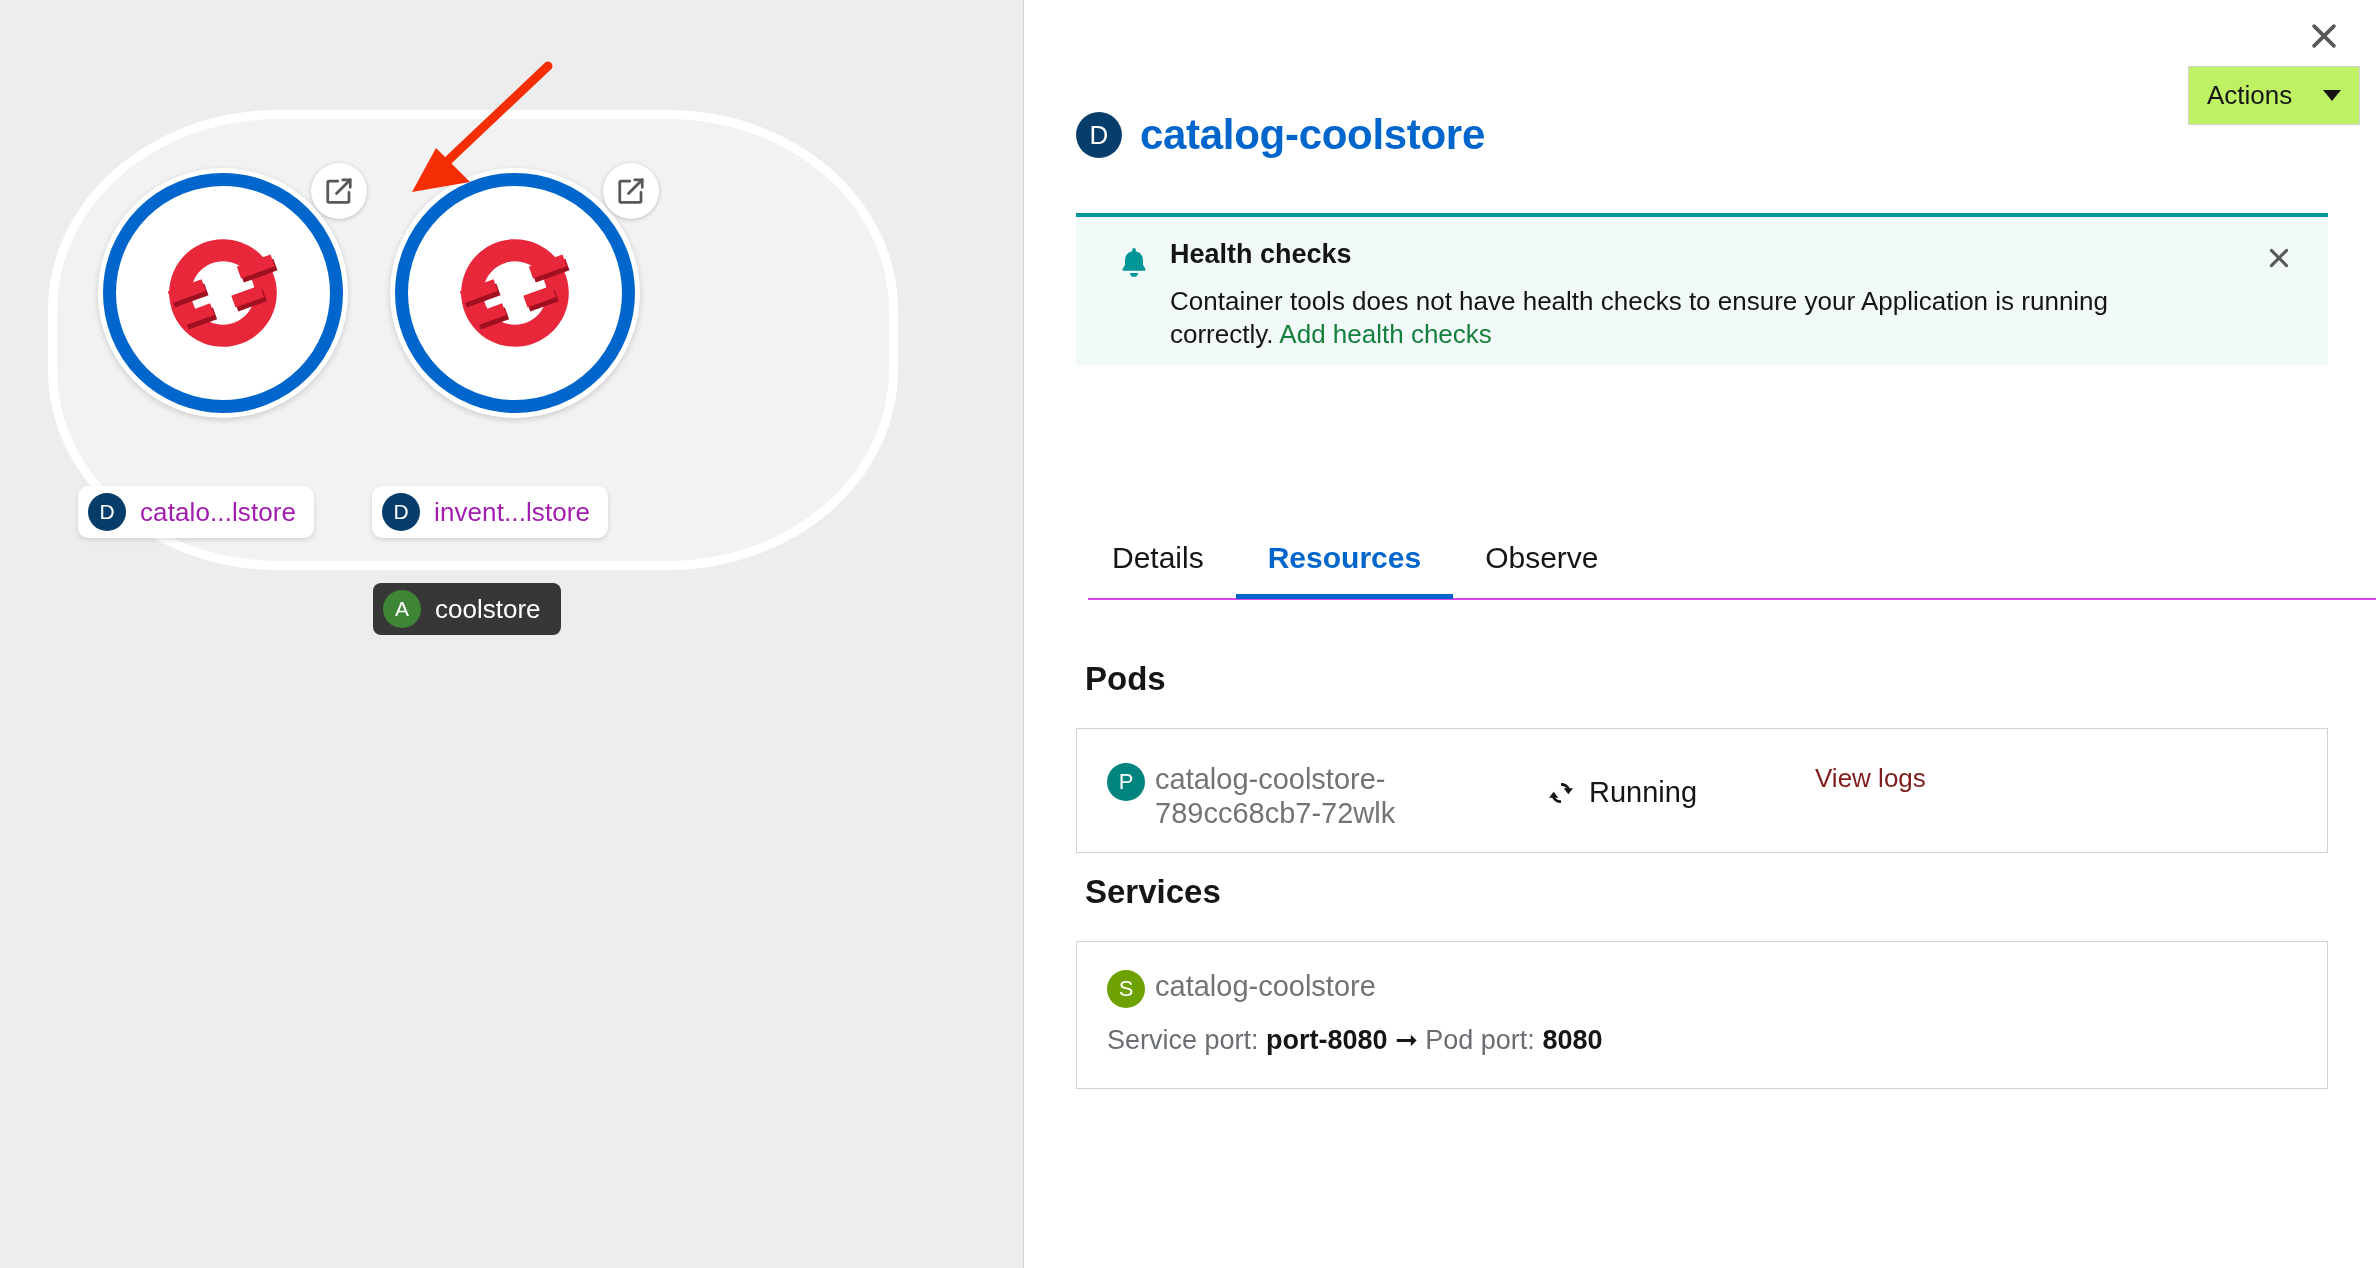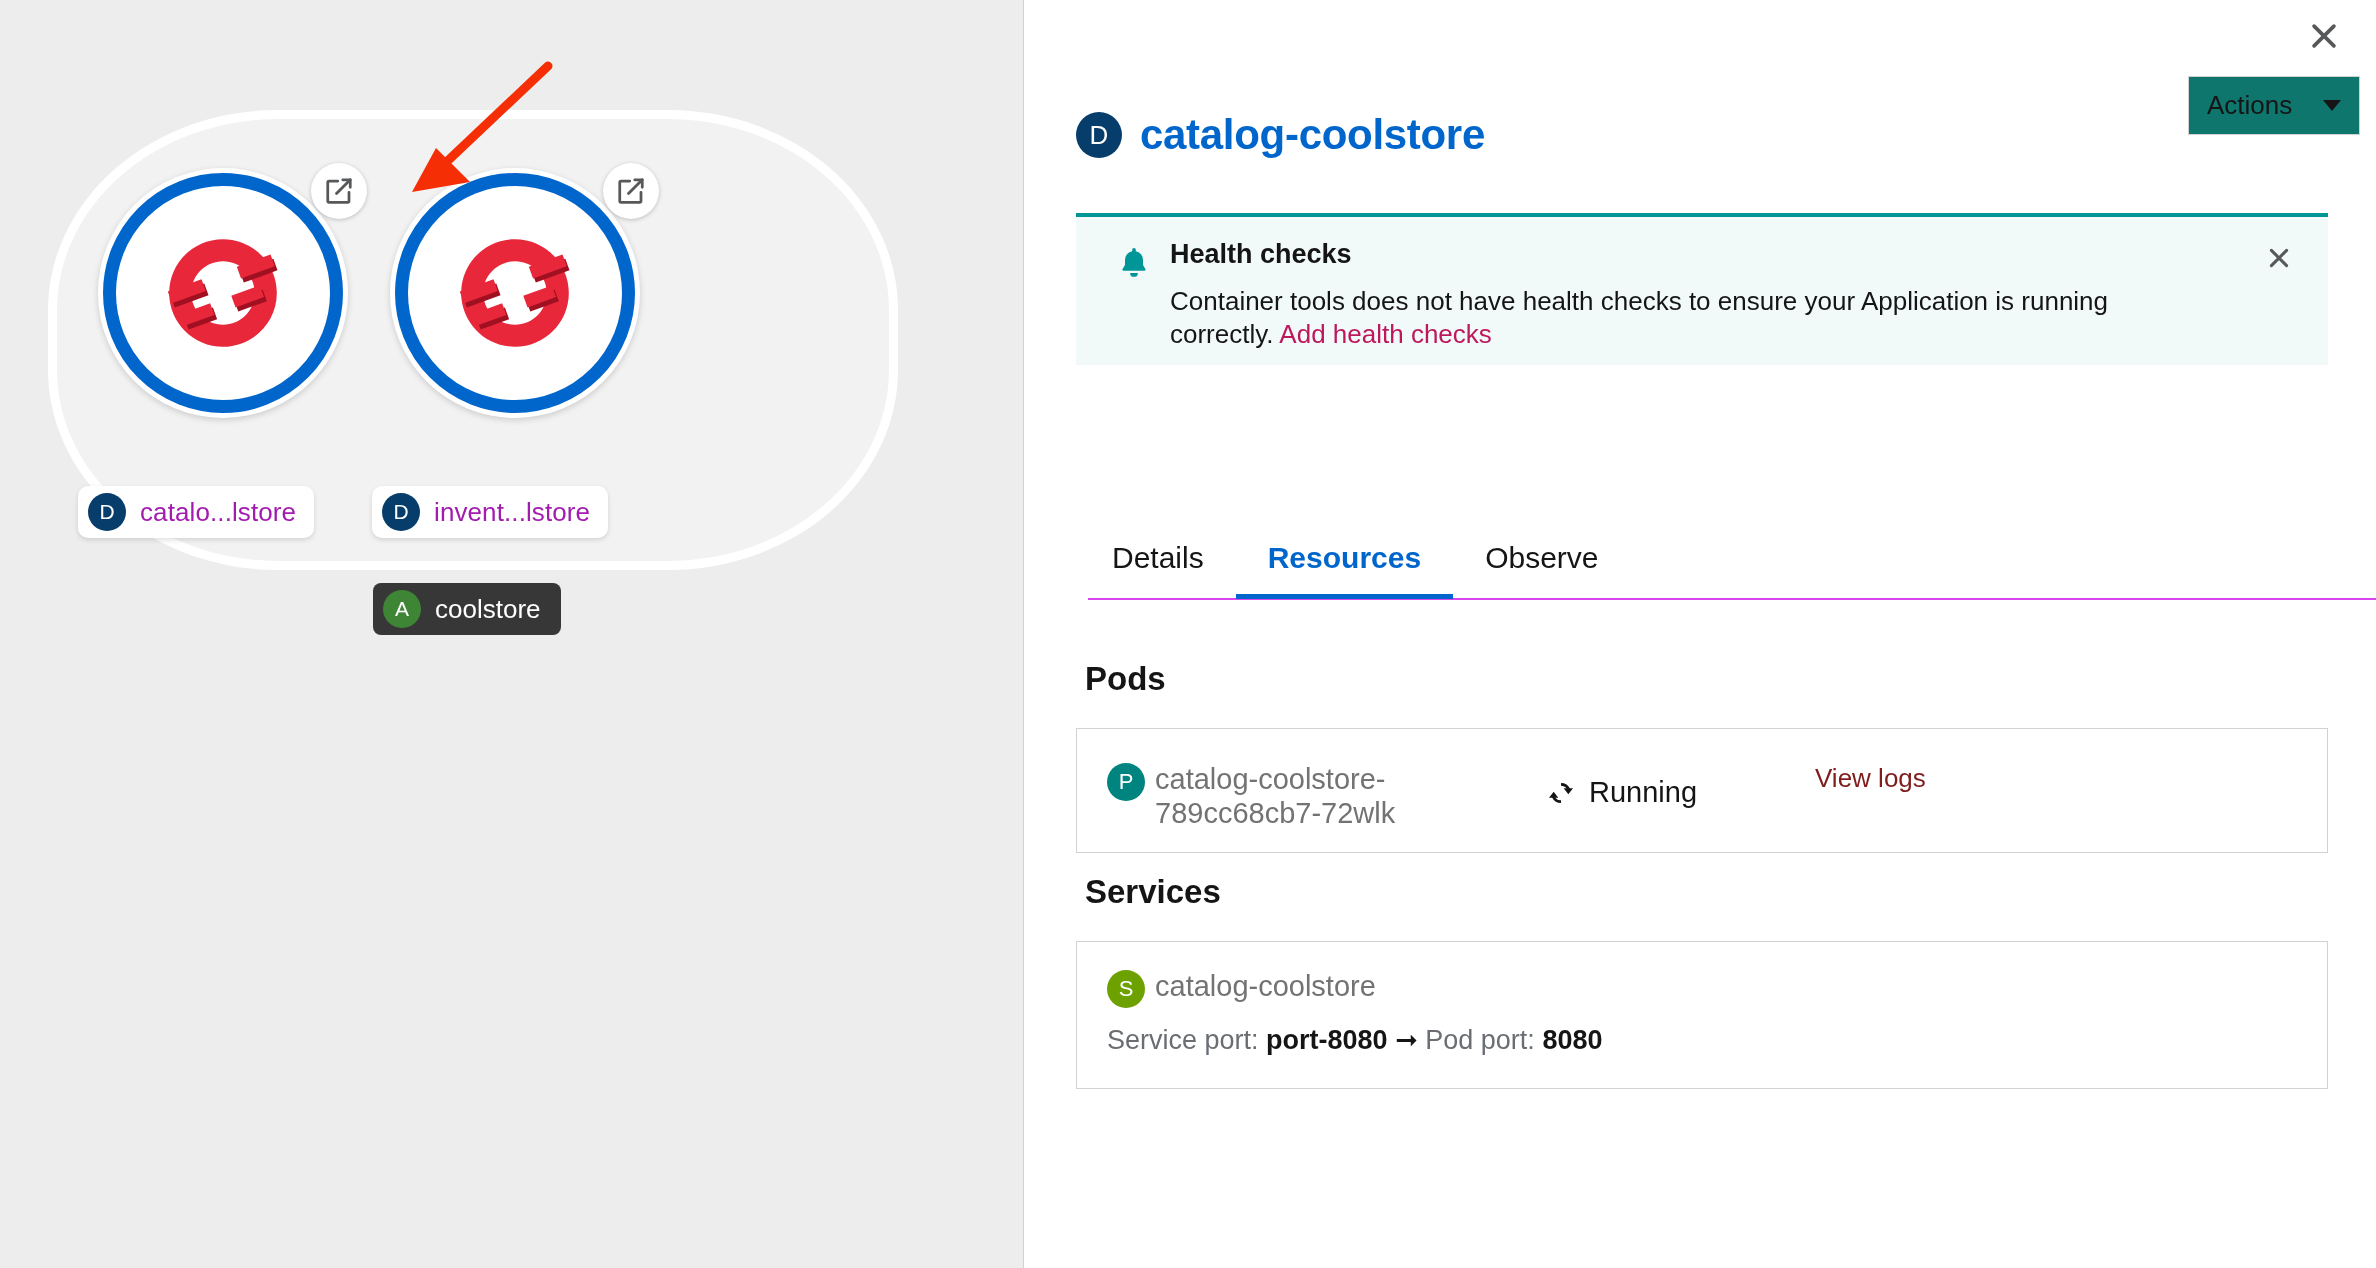--- a/index.html
+++ b/index.html
@@ -125,24 +125,24 @@
     background: #073d6b; color: #fff;
     display: inline-flex; align-items: center; justify-content: center;
     font-size: 26px; flex: none;
   }
   .head-title {
     margin-left: 18px;
     font-size: 42px; color: #06c; font-weight: 700;
     letter-spacing: -.3px; cursor: pointer;
   }
   .actions-btn {
-    position: absolute; right: 16px; top: 76px;
+    position: absolute; right: 16px; top: 66px;
     width: 172px; height: 59px;
     border: 1px solid #d2d2d2;
-    background: #0f766e;
+    background: #bef264;
     display: flex; align-items: center; justify-content: space-between;
     padding: 0 18px;
     cursor: pointer;
   }
   .actions-label { font-size: 26px; color: #151515; }
   .caret {
     width: 0; height: 0;
     border-left: 9px solid transparent;
     border-right: 9px solid transparent;
     border-top: 11px solid #151515;
@@ -157,21 +157,21 @@
   .alert-bell { position: absolute; left: 40px; top: 28px; }
   .alert-title {
     position: absolute; left: 94px; top: 22px;
     font-size: 27px; font-weight: 700; color: #151515;
   }
   .alert-body {
     position: absolute; left: 94px; top: 68px;
     width: 1040px;
     font-size: 26px; line-height: 1.28; color: #151515;
   }
-  .alert-link { color: #be185d; cursor: pointer; }
+  .alert-link { color: #15803d; cursor: pointer; }
   .alert-close {
     position: absolute; right: 34px; top: 26px;
     width: 30px; height: 30px;
     display: flex; align-items: center; justify-content: center;
     cursor: pointer;
   }
 
   .tabs {
     position: absolute; left: 64px; top: 518px;
     width: 1301px; height: 82px;

